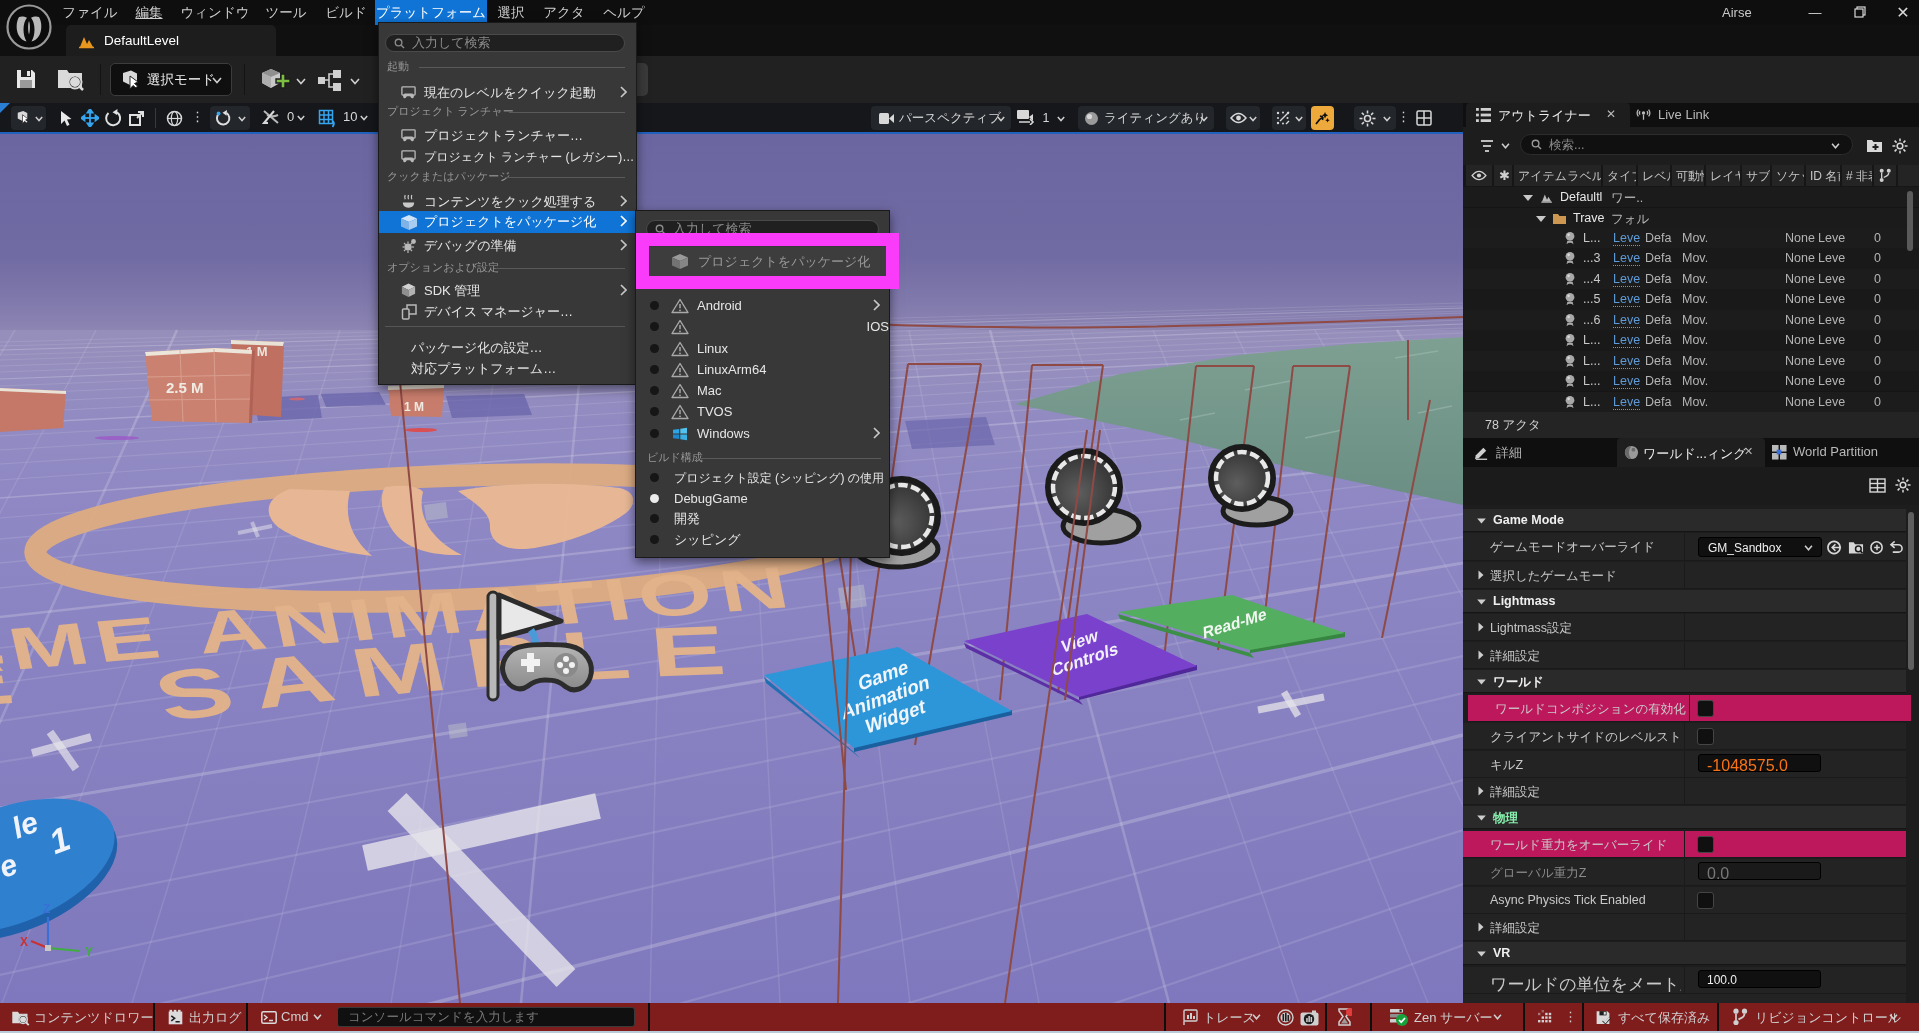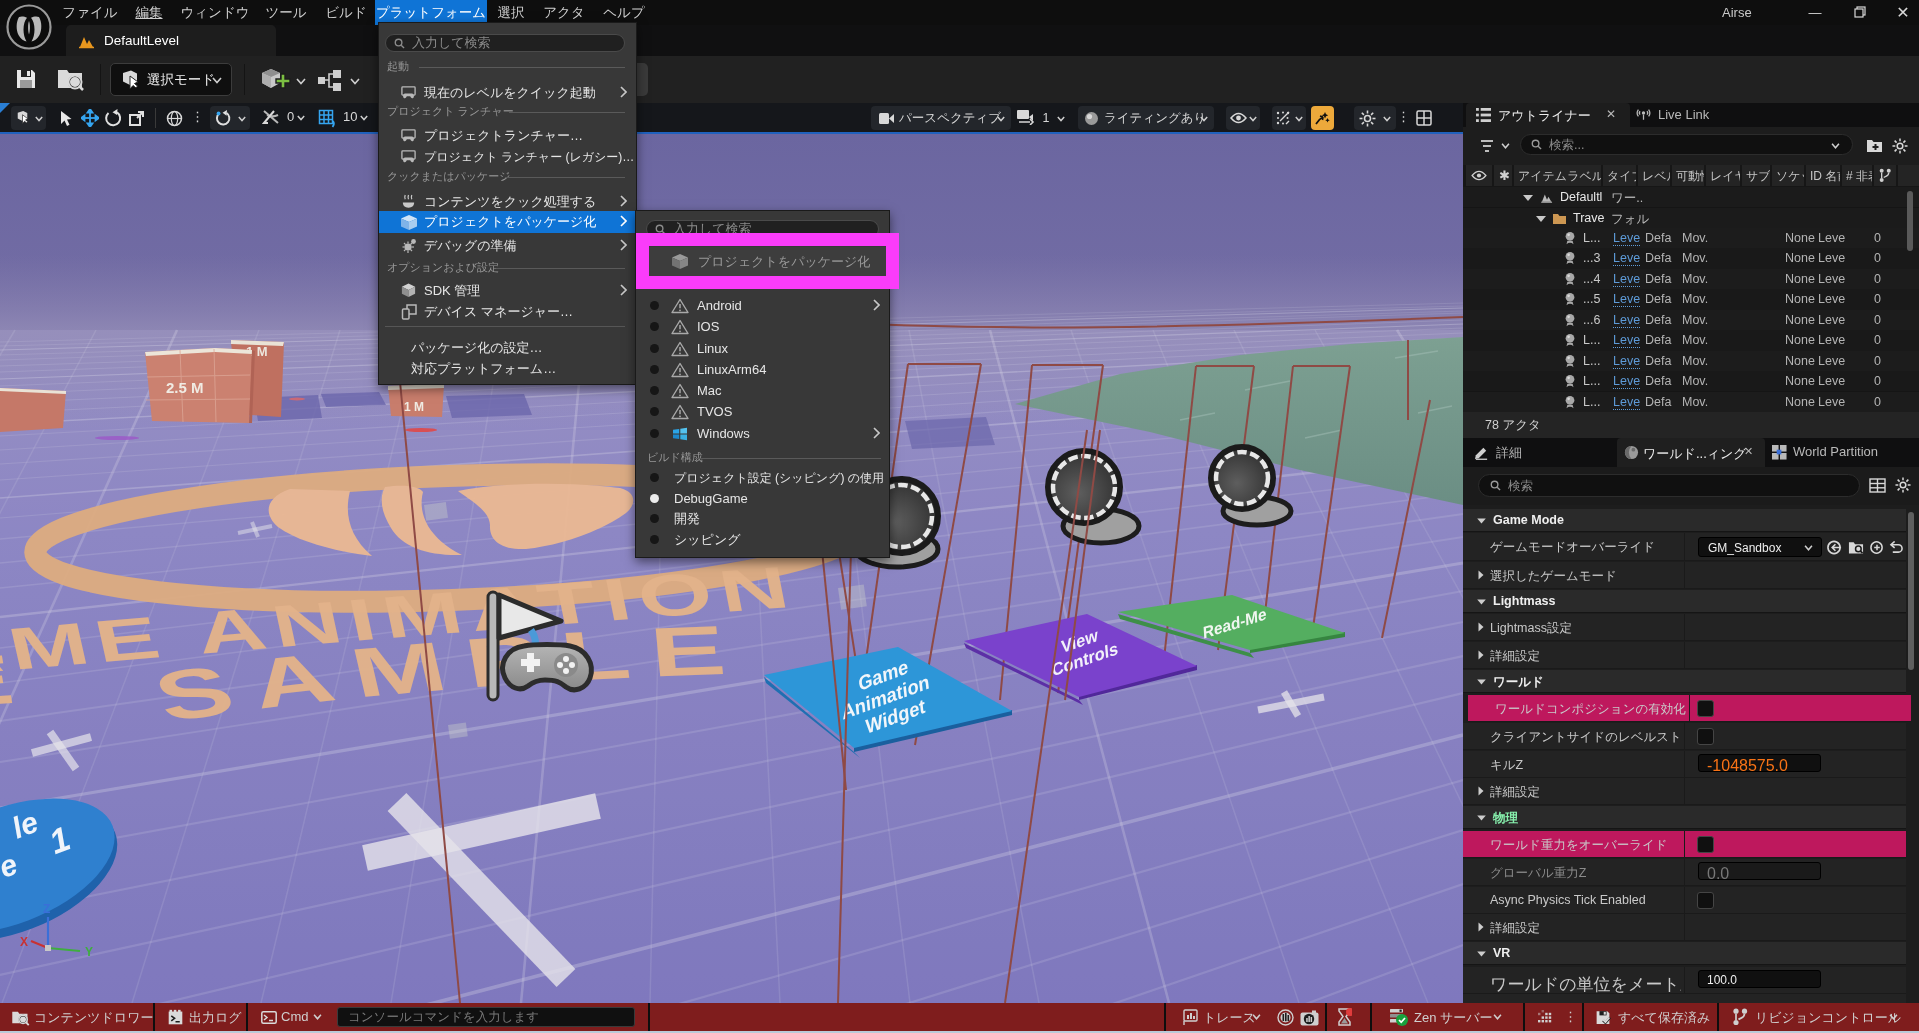--- a/index.html
+++ b/index.html
@@ -853,27 +853,20 @@
         <g fill="#b9b9b9">
           <rect x="0" y="0" width="7" height="7"></rect>
           <rect x="8.5" y="0" width="7" height="7"></rect>
           <rect x="0" y="8.5" width="7" height="7"></rect>
           <rect x="8.5" y="8.5" width="7" height="7"></rect>
         </g>
         <rect x="5" y="5" width="5" height="5" fill="#3a6fd8"></rect>
       </svg>
 <span style="position:absolute;left:330px;top:341px;font-size:13px;color:#b9b9b9;">World Partition</span>
 <div style="position:absolute;left:0;top:364px;width:456px;height:38px;background:#1b1b1b;"></div>
-<div style="position:absolute;left:15px;top:371px;width:382px;height:23px;background:#101010;border:1px solid #2c2c2c;border-radius:12px;">
-        <svg width="11" height="11" viewBox="0 0 12 12" style="position:absolute;left:11px;top:5px;">
-          <circle cx="5" cy="5" r="3.6" fill="none" stroke="#9a9a9a" stroke-width="1.5"></circle>
-          <line x1="7.8" y1="7.8" x2="11" y2="11" stroke="#9a9a9a" stroke-width="1.5"></line>
-        </svg>
-        <span style="position:absolute;left:29px;top:3px;font-size:12.5px;color:#8b8b8b;">検索</span>
-      </div>
 <svg width="17" height="15" viewBox="0 0 17 15" style="position:absolute;left:406px;top:375px;">
         <g fill="none" stroke="#d8d8d8" stroke-width="1.4">
           <rect x="1" y="1" width="15" height="13"></rect>
           <line x1="1" y1="5.5" x2="16" y2="5.5"></line>
           <line x1="1" y1="9.8" x2="16" y2="9.8"></line>
           <line x1="8.5" y1="1" x2="8.5" y2="14"></line>
         </g>
       </svg>
 <svg width="16" height="16" viewBox="0 0 17 17" style="position:absolute;left:432px;top:374px;">
         <circle cx="8.5" cy="8.5" r="3" fill="none" stroke="#d8d8d8" stroke-width="1.6"></circle>
@@ -1269,21 +1262,21 @@
       <svg width="18" height="16" viewBox="0 0 18 16" style="position:absolute;left:35px;top:3px;">
           <path d="M9 1.5 L17 14.5 H1 Z" fill="none" stroke="#a9a9a9" stroke-width="1.4" stroke-linejoin="round"></path>
           <line x1="9" y1="6" x2="9" y2="10.3" stroke="#a9a9a9" stroke-width="1.5"></line>
           <circle cx="9" cy="12.4" r="0.9" fill="#a9a9a9"></circle>
         </svg>
       <span style="margin-left:61px;">Android</span>
       <svg class="arr" width="7" height="12" viewBox="0 0 7 12">
           <path d="M1 1 L6 6 L1 11" stroke="#c8c8c8" stroke-width="1.6" fill="none"></path>
         </svg>
     </div>
-    <div class="mrow" style="top:105px;">
+    <div class="mrow" style="top:105px;text-align:right;">
       <div style="position:absolute;left:14px;top:6px;width:9px;height:9px;border-radius:50%;background:#161616;"></div>
       <svg width="18" height="16" viewBox="0 0 18 16" style="position:absolute;left:35px;top:3px;">
           <path d="M9 1.5 L17 14.5 H1 Z" fill="none" stroke="#a9a9a9" stroke-width="1.4" stroke-linejoin="round"></path>
           <line x1="9" y1="6" x2="9" y2="10.3" stroke="#a9a9a9" stroke-width="1.5"></line>
           <circle cx="9" cy="12.4" r="0.9" fill="#a9a9a9"></circle>
         </svg>
       <span style="margin-left:61px;">IOS</span>
     </div>
     <div class="mrow" style="top:127px;">
       <div style="position:absolute;left:14px;top:6px;width:9px;height:9px;border-radius:50%;background:#161616;"></div>

